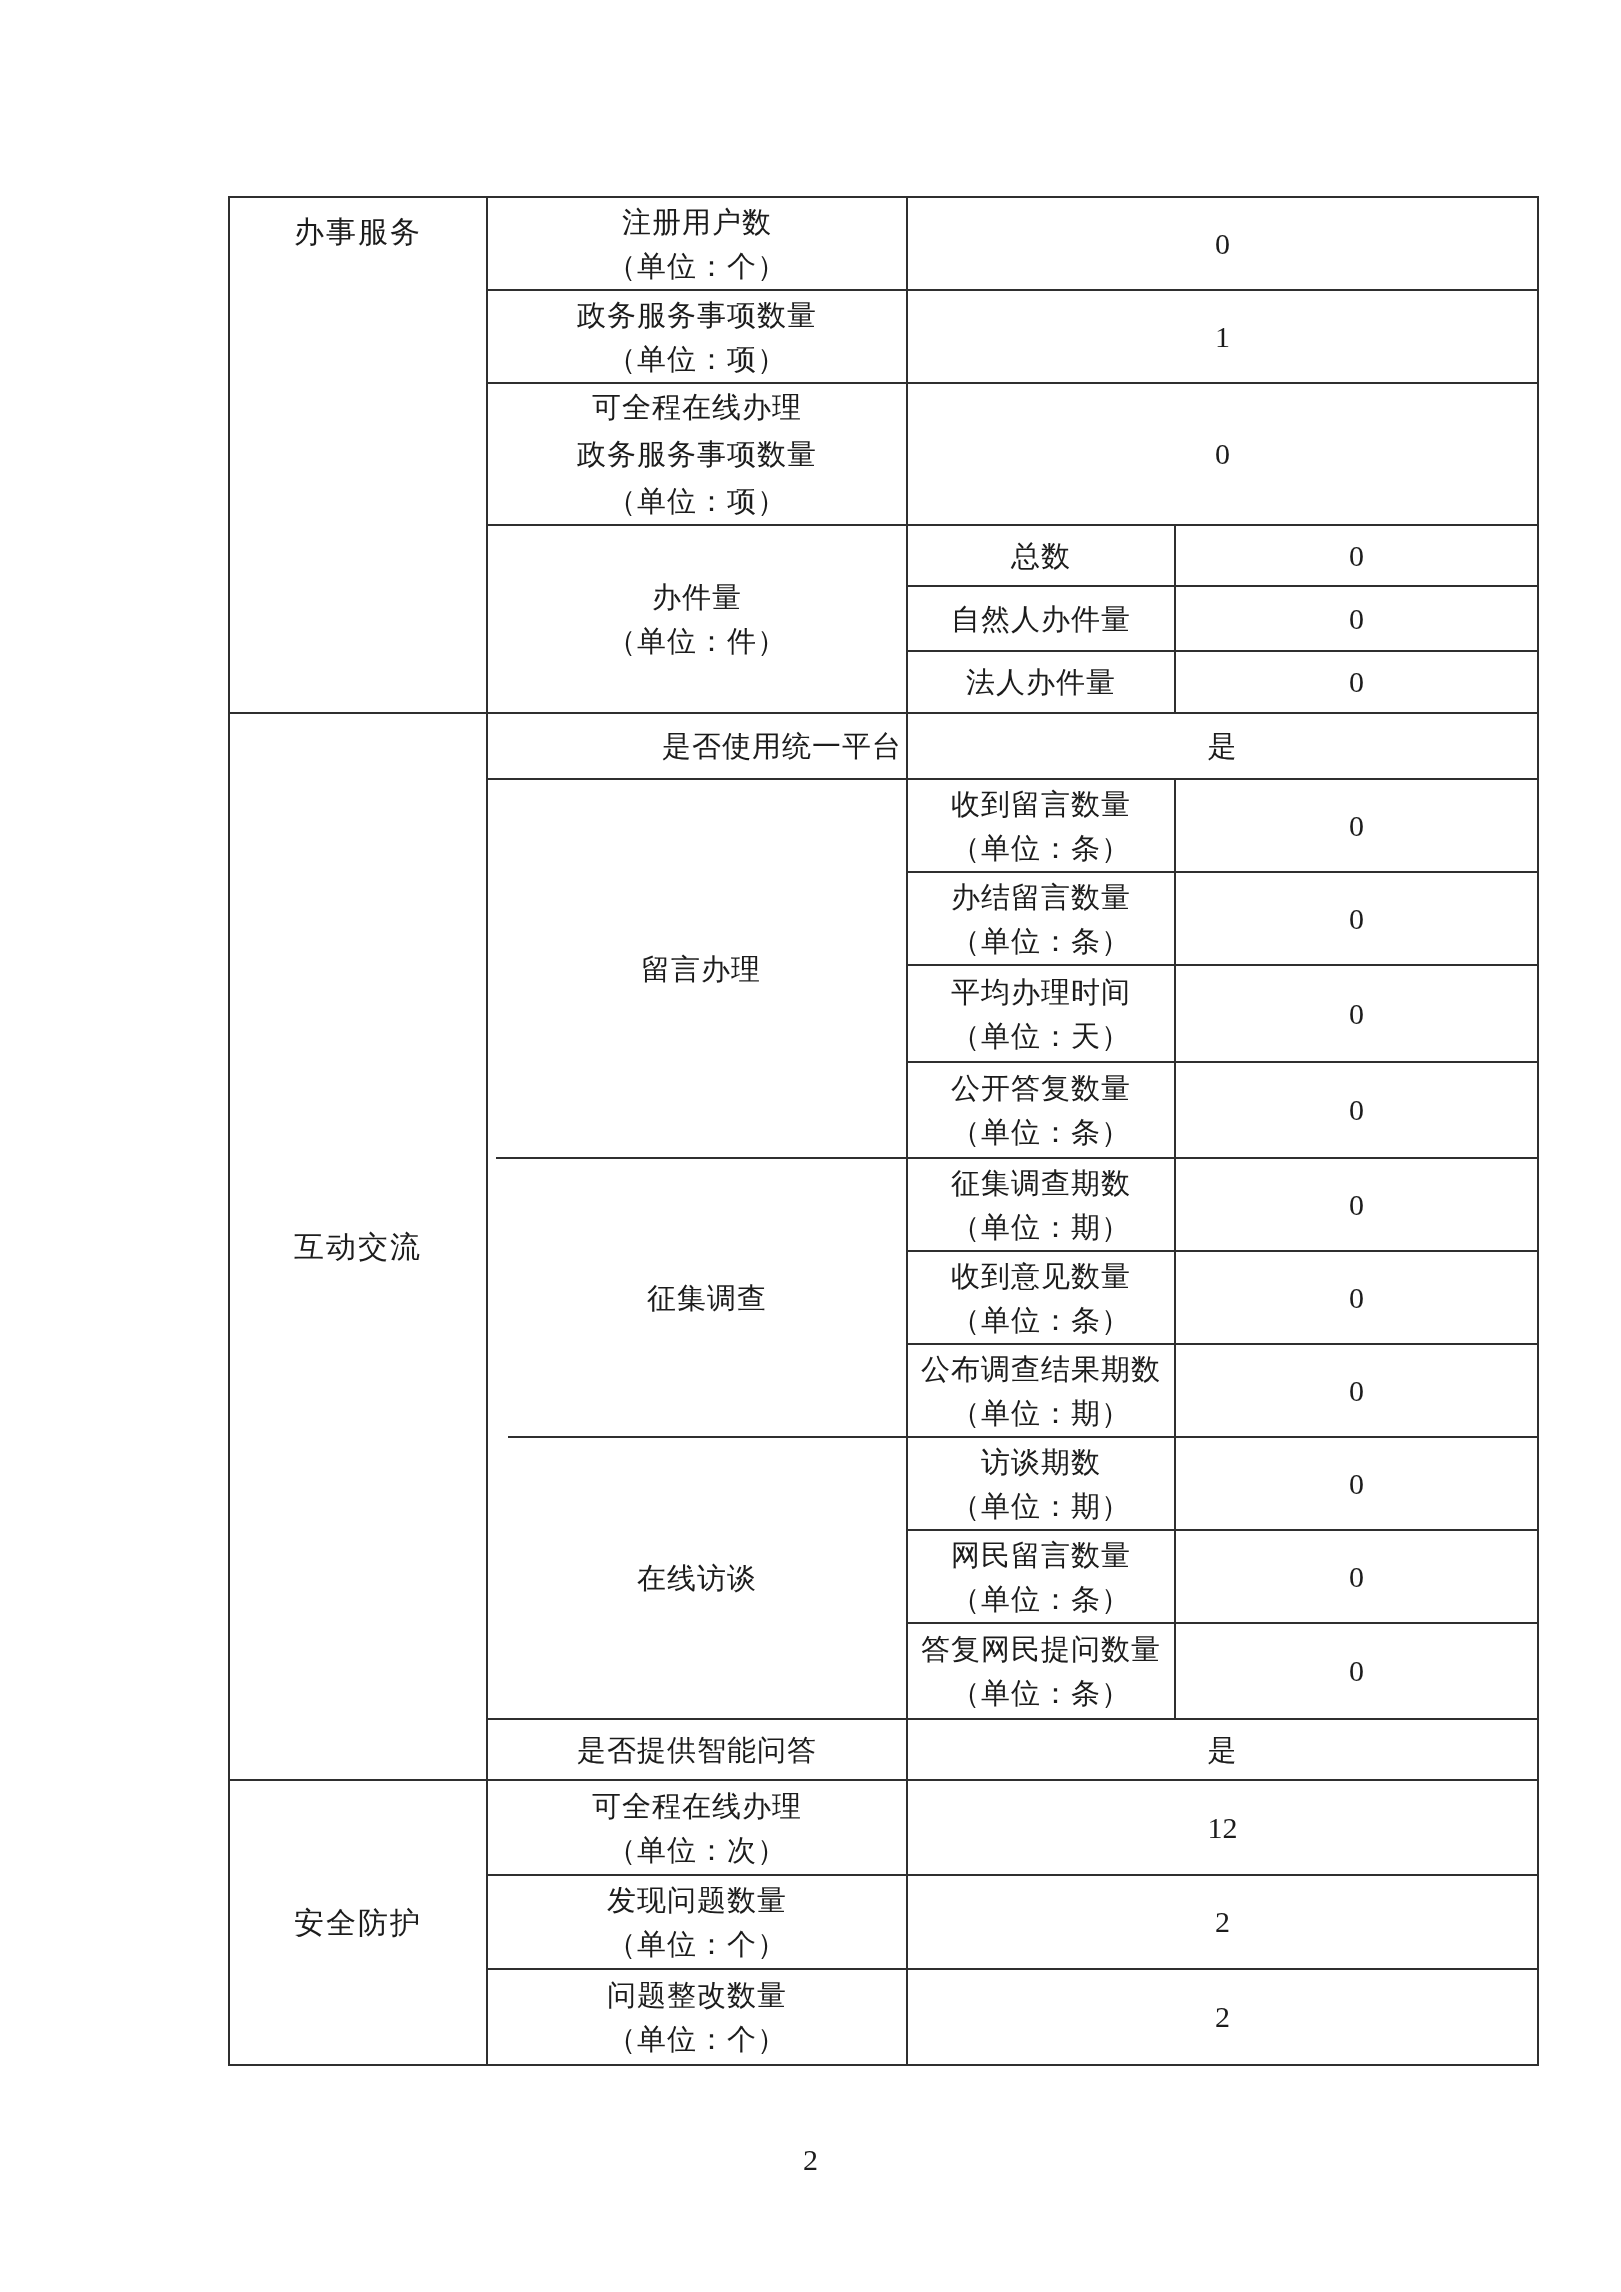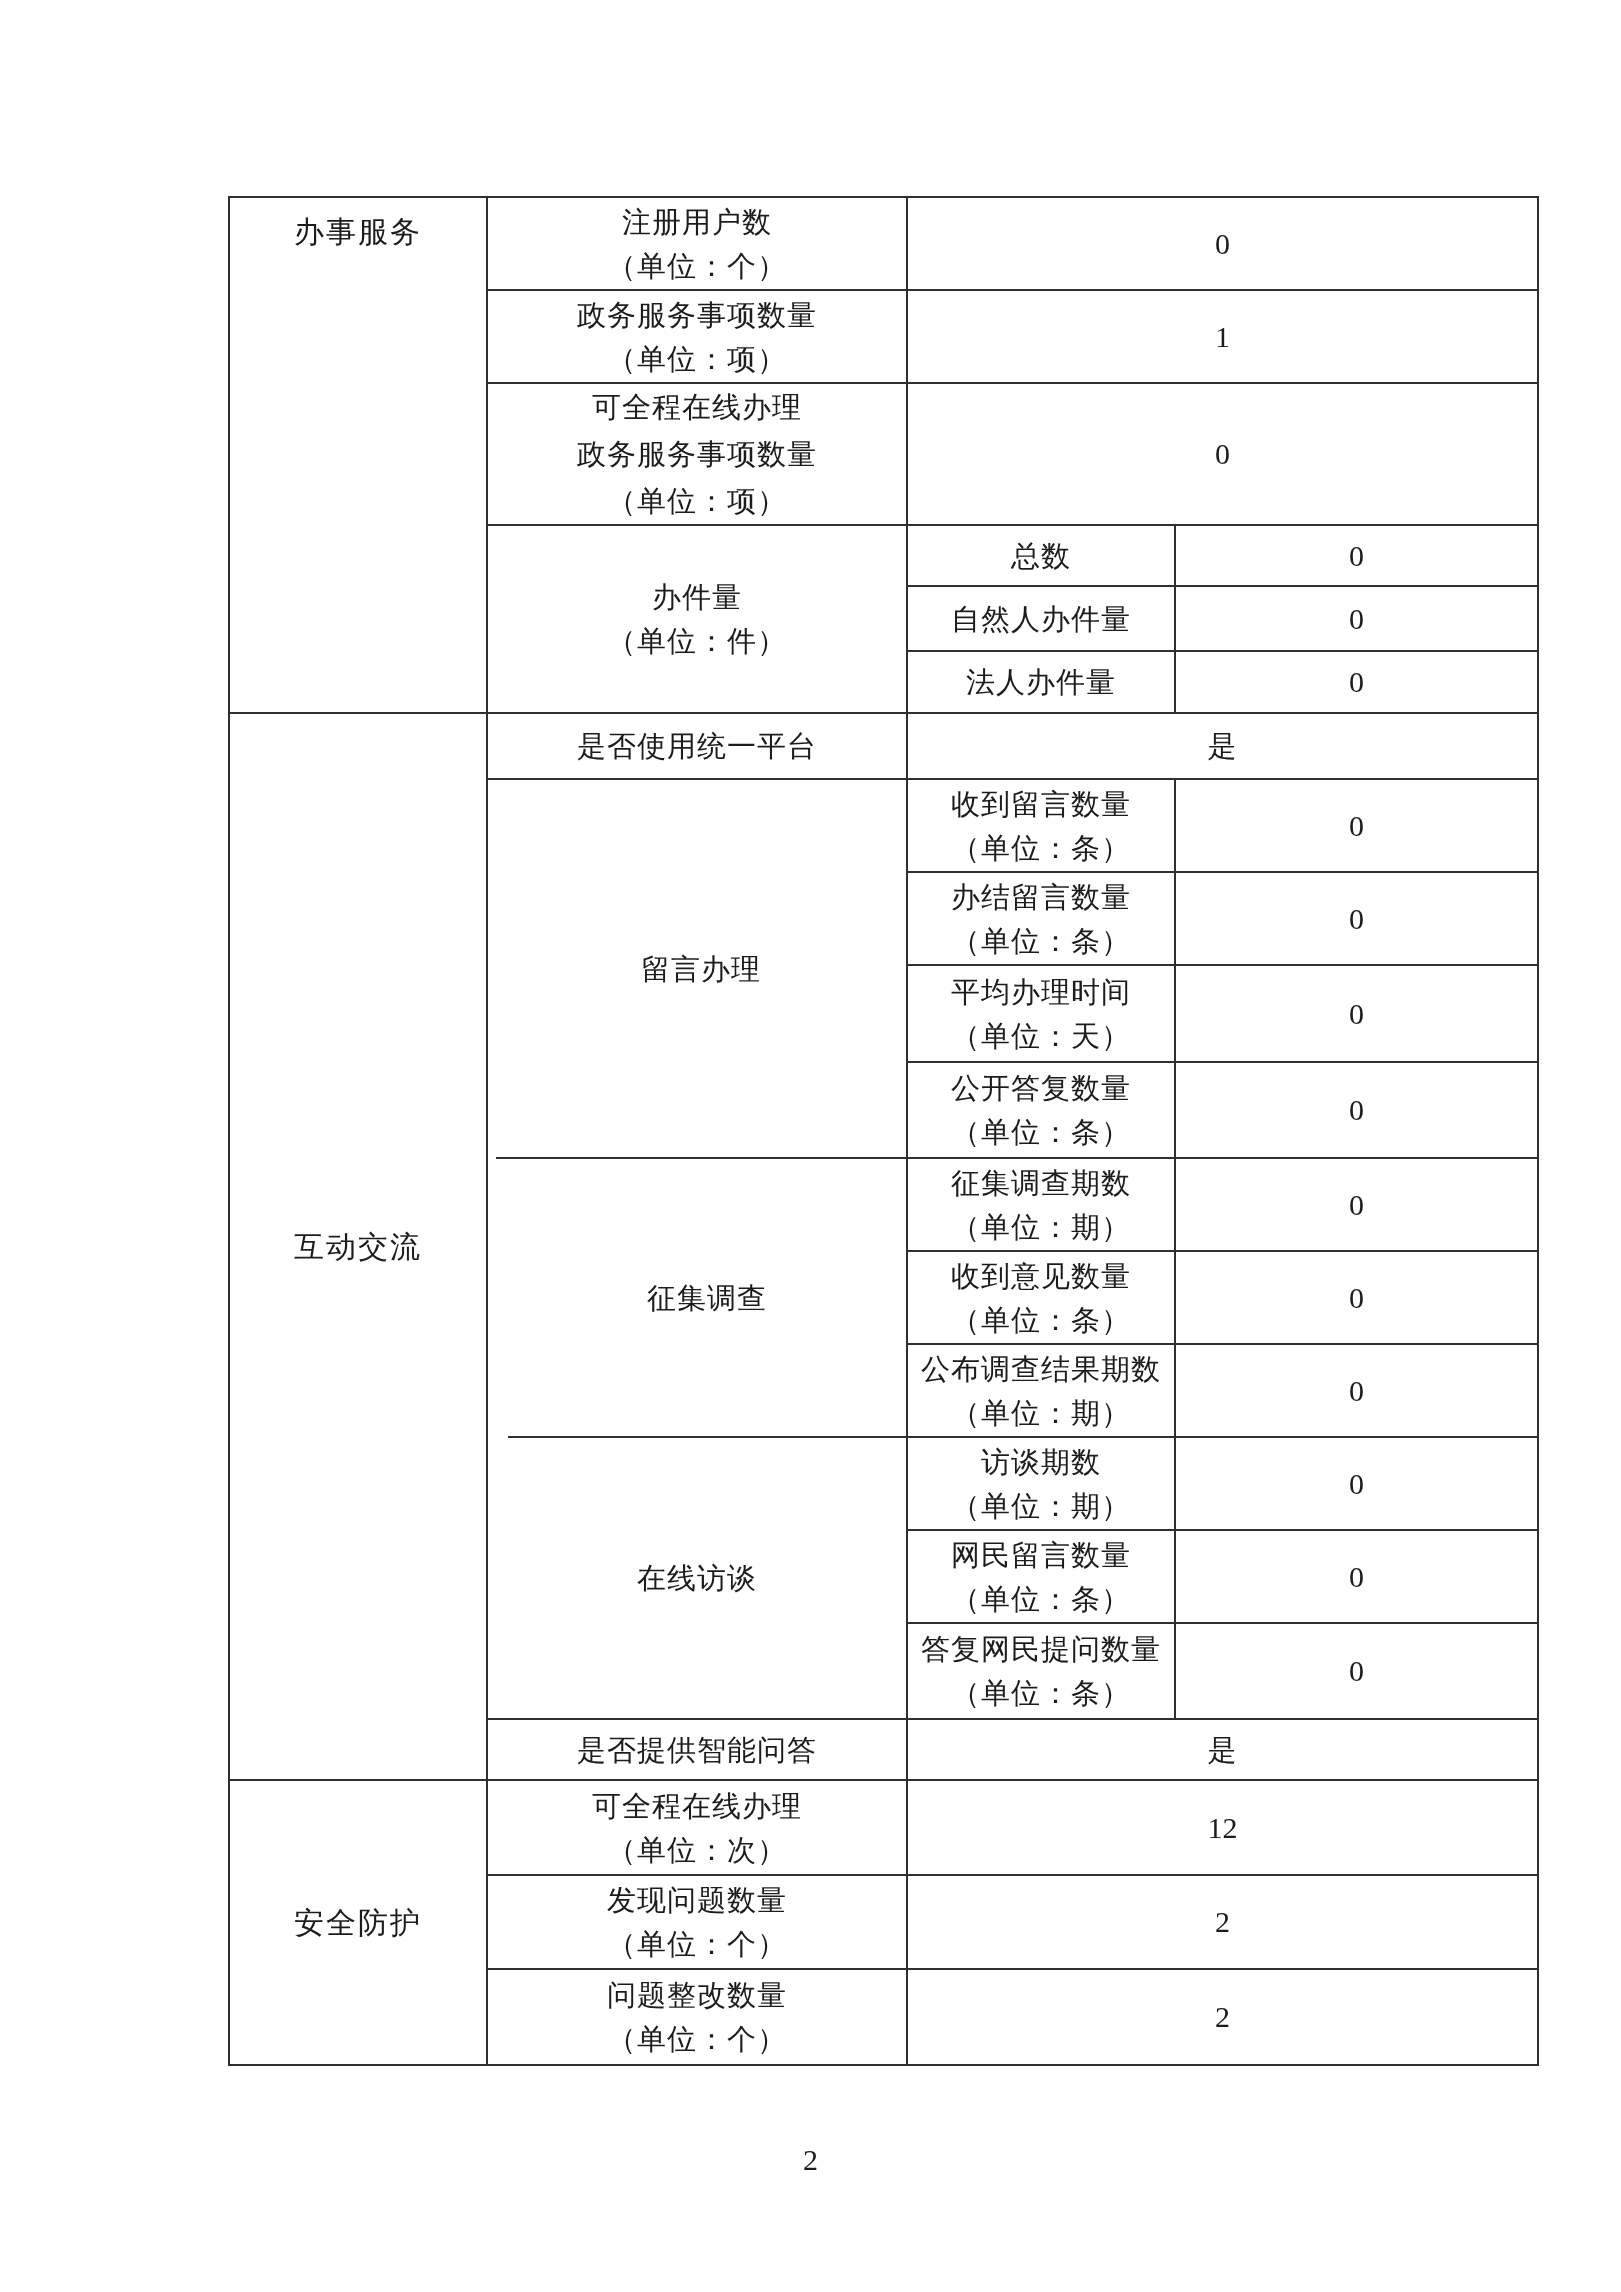--- a/index.html
+++ b/index.html
@@ -125,21 +125,21 @@
       <span class="t">法人办件量</span>
     </div>
     <div class="c val nr" style="grid-column:4; grid-row:6;">
       <span class="t">0</span>
     </div>
 
     <div class="c sec" style="grid-column:1; grid-row:7 / span 12;">
       <span class="t">互动交流</span>
     </div>
 
-    <div class="c" style="grid-column:2; grid-row:7;">
+    <div class="c" style="grid-column:2; grid-row:7;align-items:flex-end;">
       <span class="t">是否使用统一平台</span>
     </div>
     <div class="c nr" style="grid-column:3 / span 2; grid-row:7;">
       <span class="t">是</span>
     </div>
 
     <div class="c" style="grid-column:2; grid-row:8 / span 4;margin-left:8px;">
       <span class="t">留言办理</span>
     </div>
     <div class="c" style="grid-column:3; grid-row:8;">

